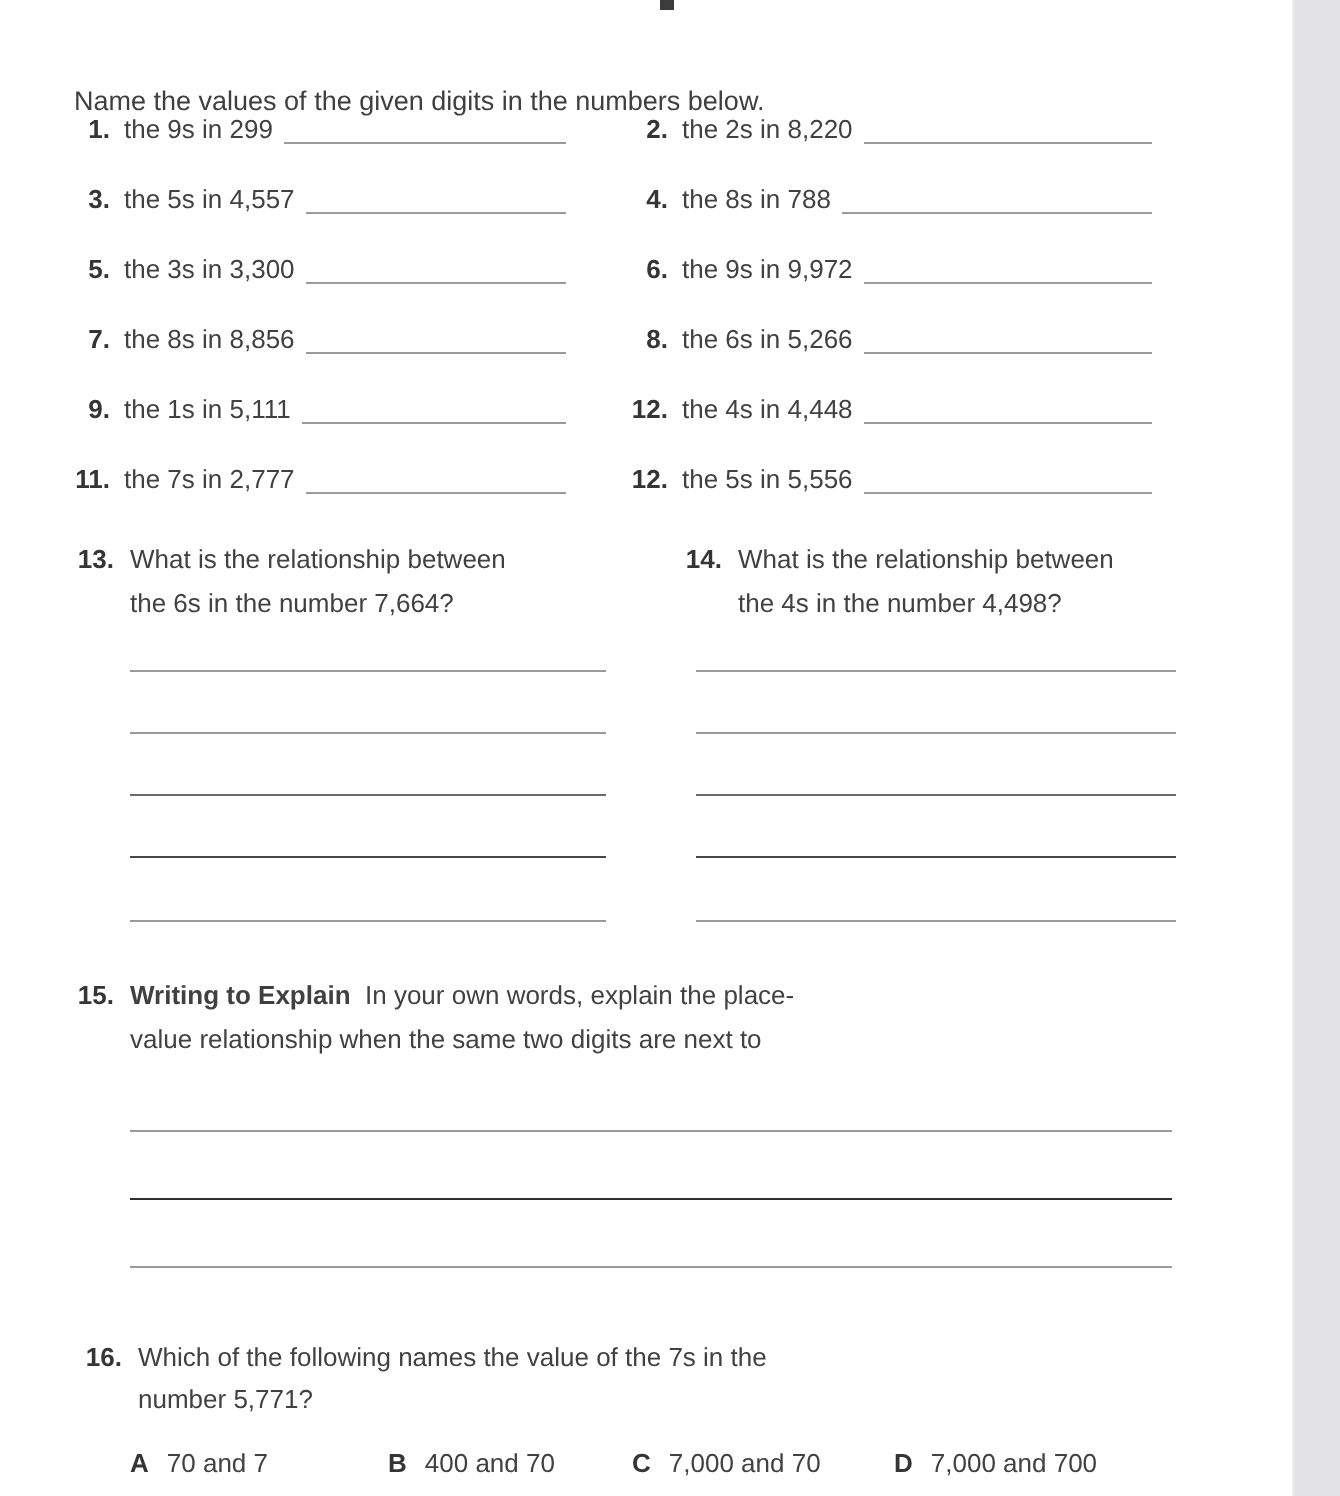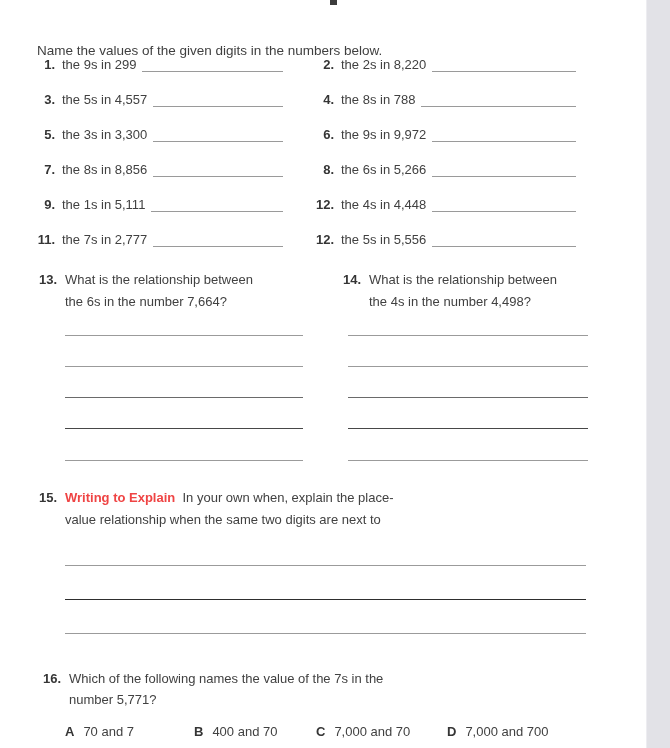--- a/index.html
+++ b/index.html
@@ -13,21 +13,21 @@
     background:#e2e2e7;border-left:1px solid #ededf1;}
   .title-mark{position:absolute;left:330px;top:0;width:7px;height:5px;background:#3c3c3c;}
   .intro{font-size:13.5px;color:#3f3f3f;}
   .row{display:flex;align-items:flex-start;font-size:13px;height:17px;}
   .row .num{width:22px;flex:none;text-align:right;font-weight:700;color:#353535;}
   .row .lbl{margin-left:7px;white-space:nowrap;}
   .row .ln{flex:1;margin-left:6px;height:14px;border-bottom:1.4px solid #9a9a9a;}
   .q{display:flex;font-size:13px;}
   .q .num{width:24px;flex:none;text-align:right;font-weight:700;color:#353535;line-height:22px;}
   .q .body{margin-left:8px;line-height:22px;}
-  .q .body .b{font-weight:700;color:#ef4444;}
+  .q .body .b{font-weight:700;color:#404040;}
   .blank{position:absolute;height:0;border-top:1.4px solid #9b9b9b;}
   .blank.d3{border-top:1.8px solid #6a6a6a;}
   .blank.d4{border-top:1.8px solid #474747;}
   .blank.dark{border-top:1.6px solid #2e2e2e;}
   .choice{position:absolute;font-size:13px;white-space:nowrap;}
   .choice .ltr{font-weight:700;color:#353535;margin-right:9px;}
   .q16 .body{line-height:21px;}
 </style>
 </head>
 <body>
@@ -122,21 +122,21 @@
 
 <div class="blank" style="left:348px;top:335px;width:240px;"></div>
 <div class="blank" style="left:348px;top:366px;width:240px;"></div>
 <div class="blank d3" style="left:348px;top:397px;width:240px;"></div>
 <div class="blank d4" style="left:348px;top:428px;width:240px;"></div>
 <div class="blank" style="left:348px;top:460px;width:240px;"></div>
 
 <div class="abs q" style="left:33px;top:487px;width:560px;">
   <span class="num">15.</span>
   <span class="body">
-    <span style="display:block;"><span class="b">Writing to Explain</span>&nbsp; <span>In your own when, explain the place-</span></span>
+    <span style="display:block;"><span class="b">Writing to Explain</span>&nbsp; <span>In your own words, explain the place-</span></span>
     <span style="display:block;">value relationship when the same two digits are next to</span>
   </span>
 </div>
 
 <div class="blank" style="left:65px;top:565px;width:521px;"></div>
 <div class="blank dark" style="left:65px;top:599px;width:521px;"></div>
 <div class="blank" style="left:65px;top:633px;width:521px;"></div>
 
 <div class="abs q q16" style="left:37px;top:668px;width:500px;">
   <span class="num">16.</span>

